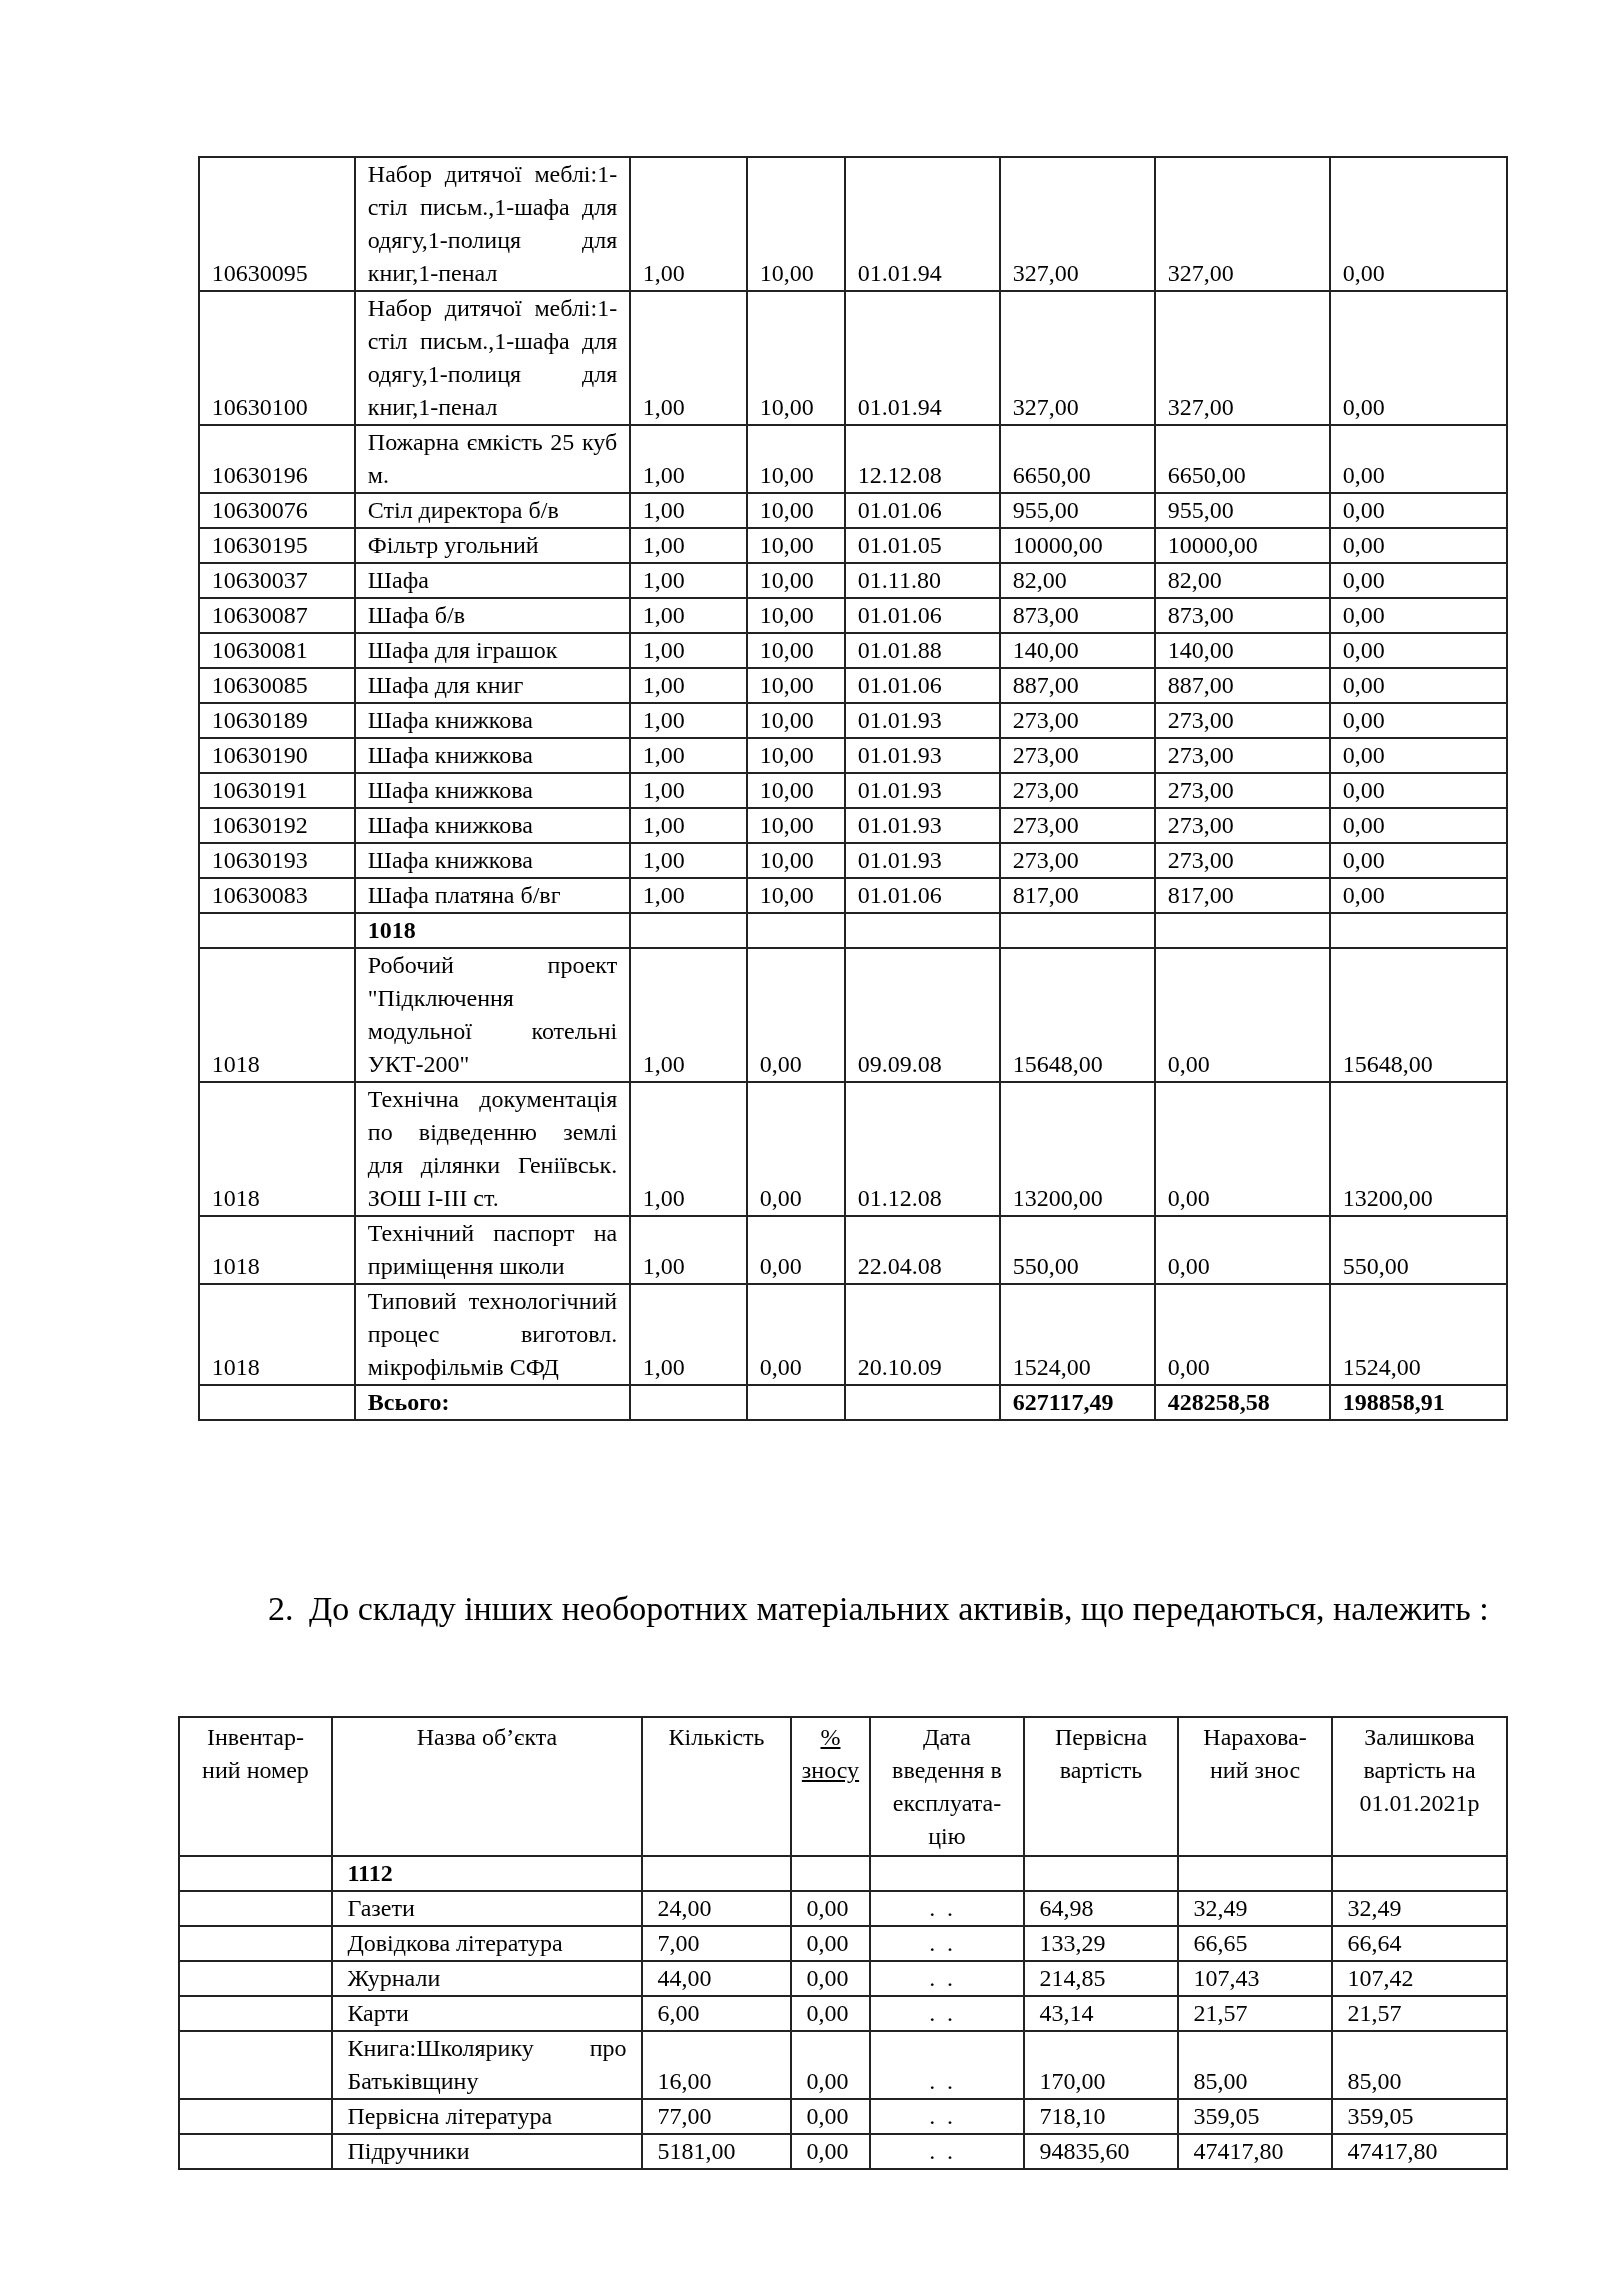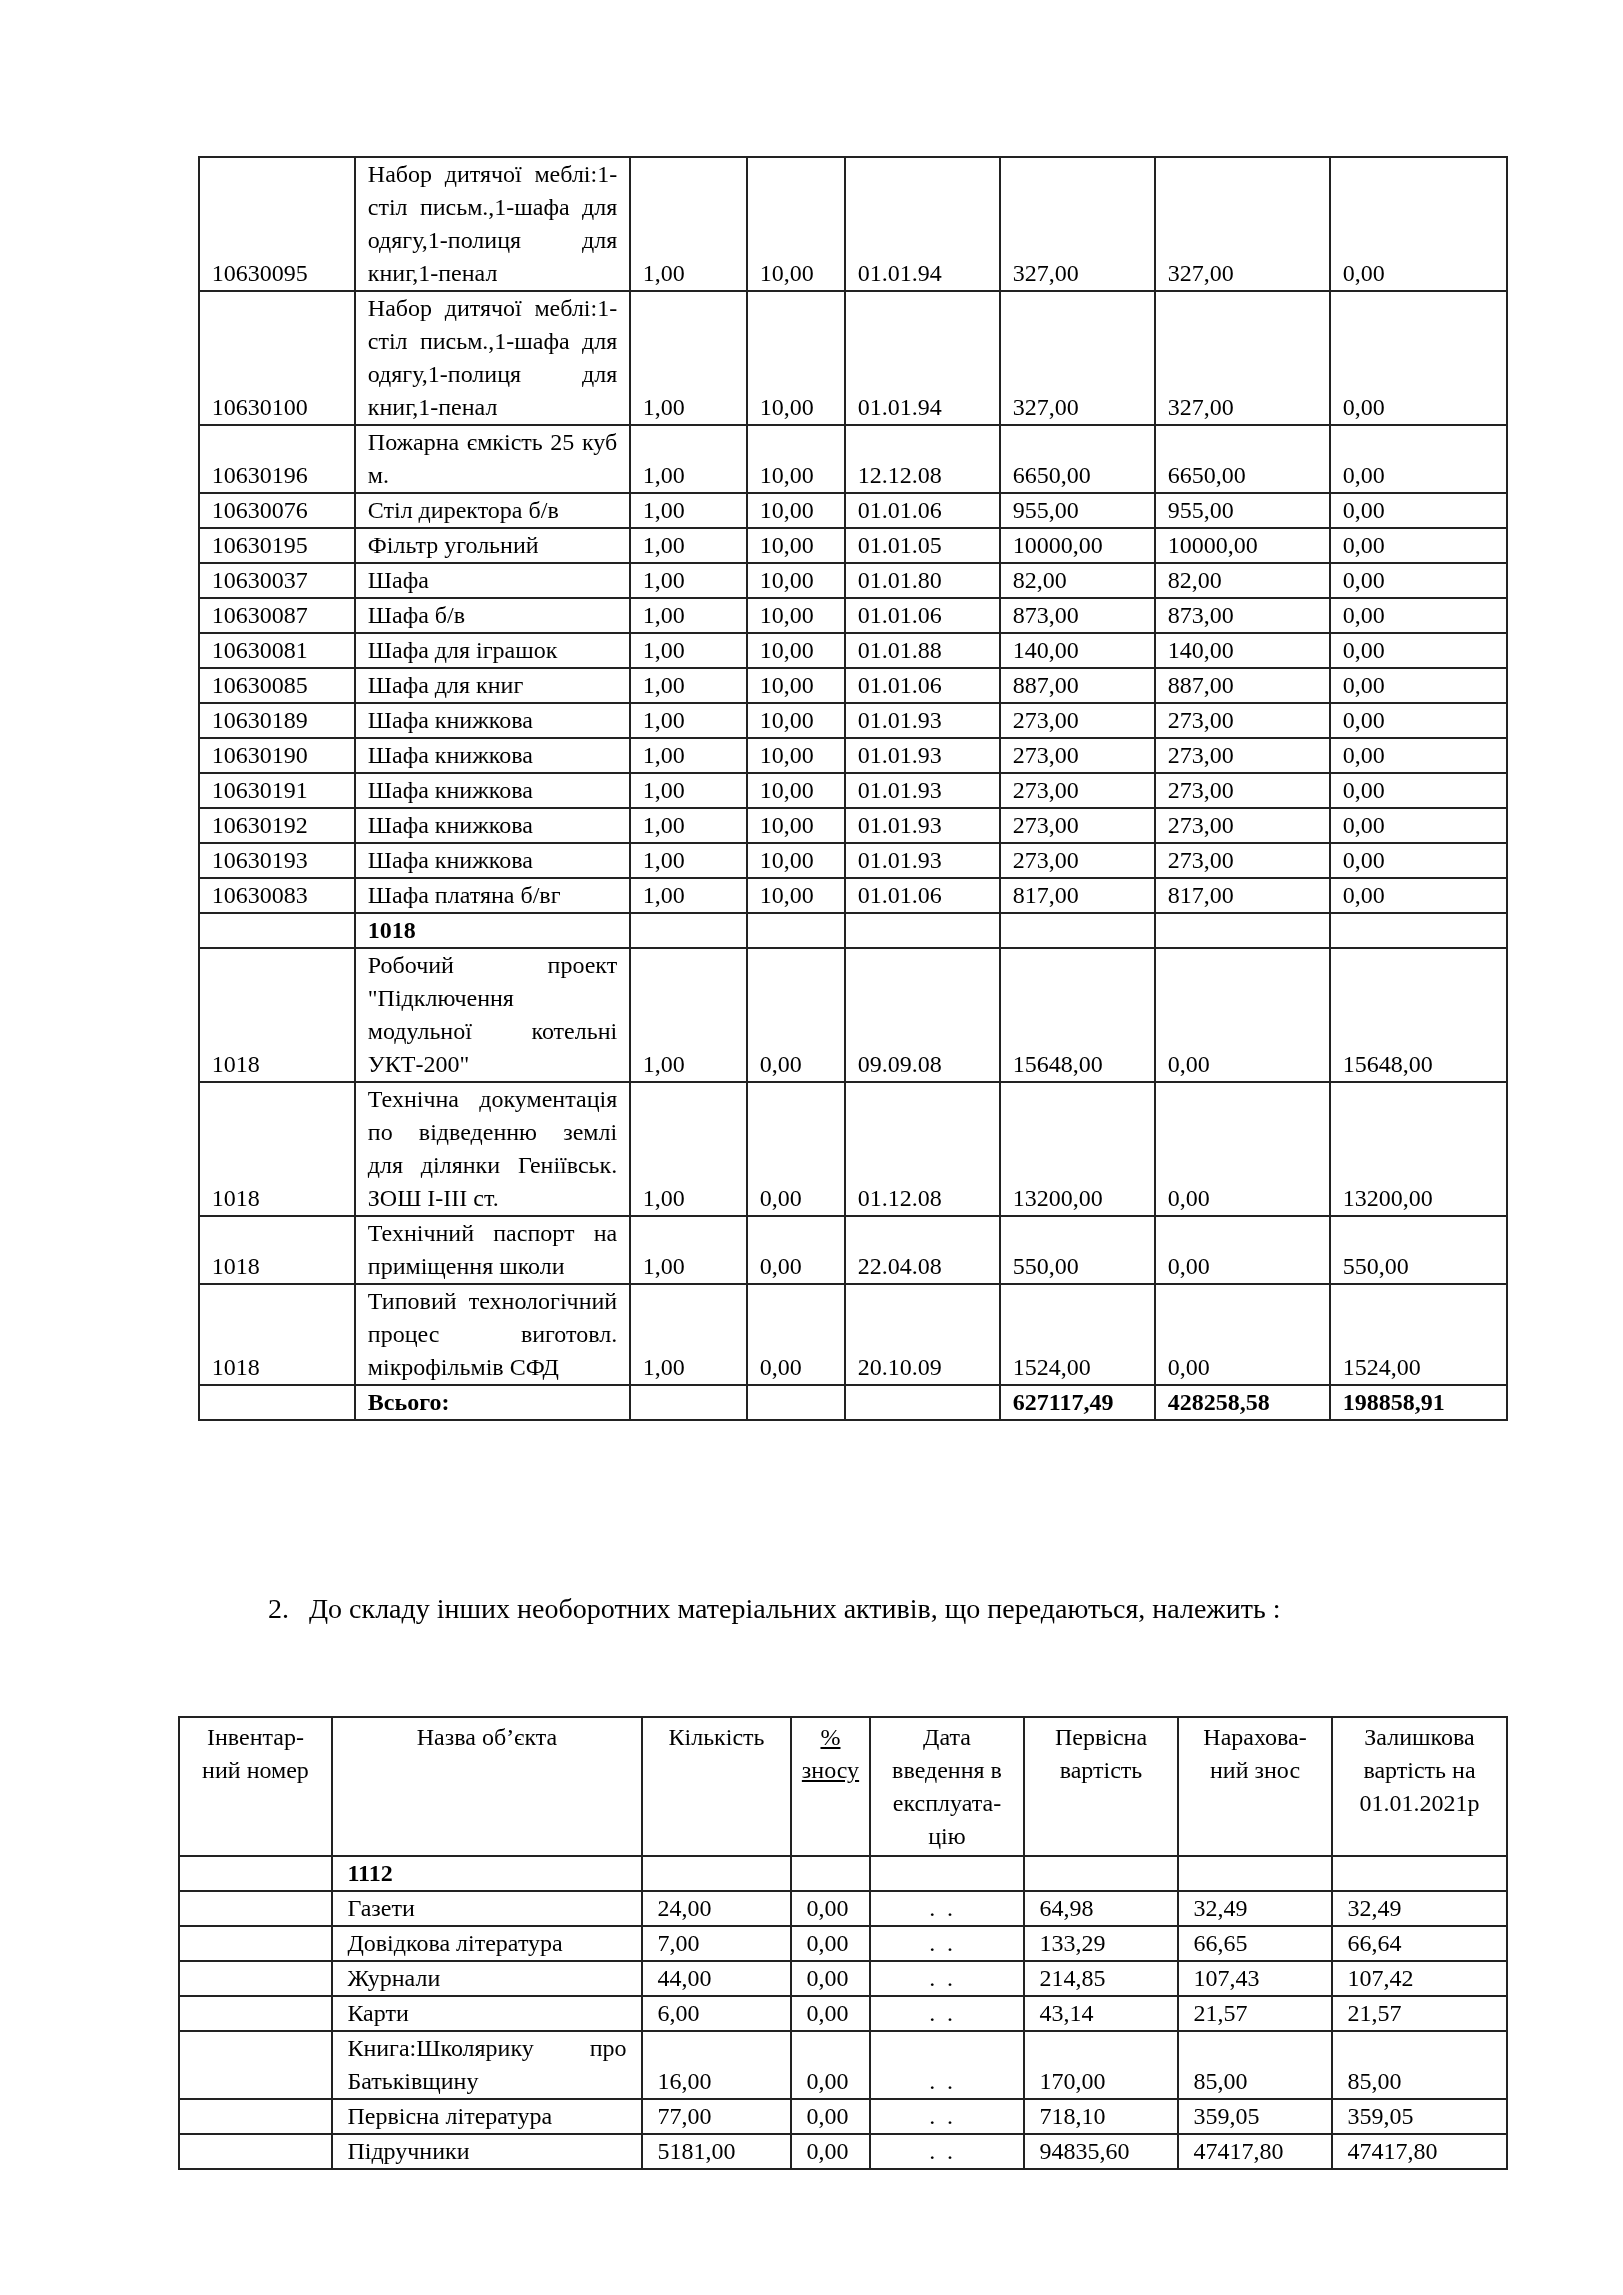--- a/index.html
+++ b/index.html
@@ -21,21 +21,21 @@
   }
   .name { text-align: justify; text-align-last: left; }
   .bold { font-weight: bold; }
   #t1 { left: 198px; top: 156px; width: 1308px; }
   #t2 { left: 178px; top: 1668px; width: 1327px; margin-top: 48px; }
   #t2 th { vertical-align: top; text-align: center; padding: 2.6px 9.2px; }
   #t2 td { padding: 0 14.4px; }
   #t2 td.date { text-align: center; letter-spacing: 11.8px; }
   .section-title {
     position: absolute; left: 268px; top: 1589px;
-    font-size: 28px; line-height: 39px; white-space: nowrap;
+    font-size: 34px; line-height: 39px; white-space: nowrap;
   }
   .section-title .num { display: inline-block; width: 41px; }
 </style>
 </head>
 <body>
 
 <table id="t1">
   <colgroup>
     <col style="width:156px">
       <col style="width:275px">
@@ -95,21 +95,21 @@
         <td>01.01.05</td>
         <td>10000,00</td>
         <td>10000,00</td>
         <td>0,00</td>
       </tr>
       <tr>
         <td>10630037</td>
         <td class="name">Шафа</td>
         <td>1,00</td>
         <td>10,00</td>
-        <td>01.01.80</td>
+        <td>01.11.80</td>
         <td>82,00</td>
         <td>82,00</td>
         <td>0,00</td>
       </tr>
       <tr>
         <td>10630087</td>
         <td class="name">Шафа б/в</td>
         <td>1,00</td>
         <td>10,00</td>
         <td>01.01.06</td>

